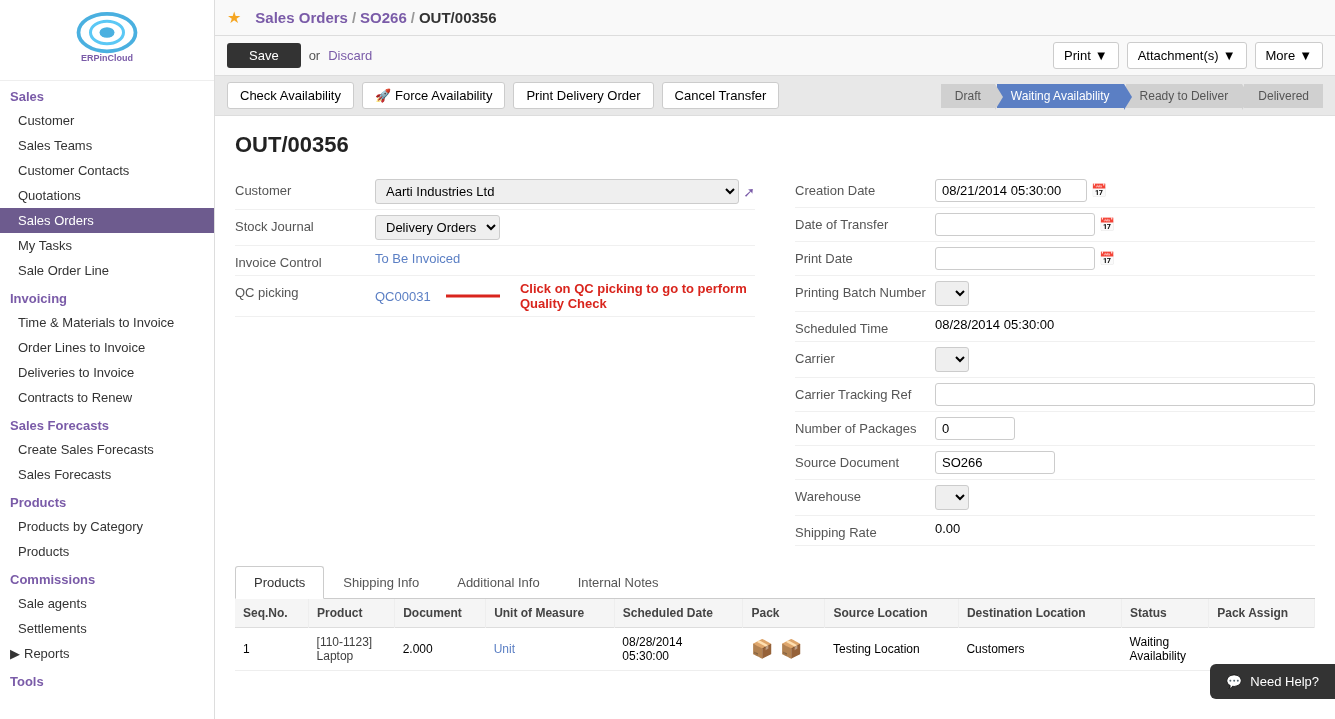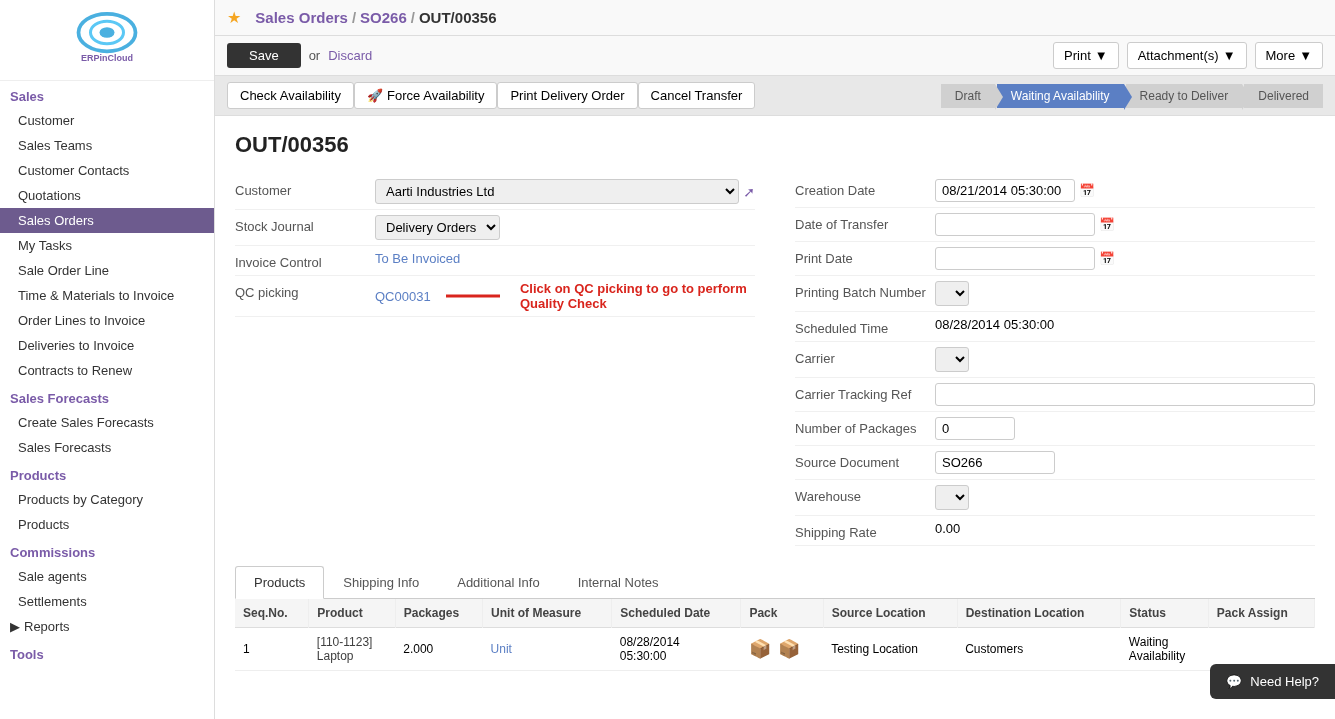--- a/index.html
+++ b/index.html
@@ -121,20 +121,21 @@
     }
     .spacer { flex: 1; }
 
     
     .workflow-bar {
       background: #e8e8e8;
       border-bottom: 1px solid #ddd;
       padding: 6px 12px;
       display: flex;
       align-items: center;
+      gap: 8px;
     }
     .btn-workflow {
       background: #fff;
       border: 1px solid #ccc;
       padding: 5px 12px;
       border-radius: 3px;
       cursor: pointer;
       font-size: 13px;
     }
     .btn-force {
@@ -343,20 +344,21 @@
     <div class="sidebar-item">Customer</div>
     <div class="sidebar-item">Sales Teams</div>
     <div class="sidebar-item">Customer Contacts</div>
     <div class="sidebar-item">Quotations</div>
     <div class="sidebar-item active">Sales Orders</div>
     <div class="sidebar-item">My Tasks</div>
     <div class="sidebar-item">Sale Order Line</div>
   </div>
 
   <div>
+    <div class="sidebar-section-label">Invoicing</div>
     <div class="sidebar-item">Time &amp; Materials to Invoice</div>
     <div class="sidebar-item">Order Lines to Invoice</div>
     <div class="sidebar-item">Deliveries to Invoice</div>
     <div class="sidebar-item">Contracts to Renew</div>
   </div>
 
   <div>
     <div class="sidebar-section-label">Sales Forecasts</div>
     <div class="sidebar-item">Create Sales Forecasts</div>
     <div class="sidebar-item">Sales Forecasts</div>
@@ -482,21 +484,21 @@
             </div>
           </div>
         </div>
       </div>
 
       <div>
         <div class="form-row">
           <div class="form-label">Creation Date</div>
           <div class="form-value">
             <div class="form-select-wrap">
-              <input class="form-input" type="text" style="width: 140px;" value="08/21/2014 05:30:00">
+              <input class="form-input" type="text" style="width: 152px;" value="08/21/2014 05:30:00">
               <span style="cursor:pointer;">📅</span>
             </div>
           </div>
         </div>
         <div class="form-row">
           <div class="form-label">Date of Transfer</div>
           <div class="form-value">
             <div class="form-select-wrap">
               <input class="form-input" type="text" style="width: 160px;">
               <span style="cursor:pointer;">📅</span>
@@ -565,21 +567,21 @@
       <div class="tab">Additional Info</div>
       <div class="tab">Internal Notes</div>
     </div>
 
     <div class="table-area">
       <table>
         <thead>
           <tr>
             <th>Seq.No.</th>
             <th>Product</th>
-            <th>Packages</th>
+            <th>Document</th>
             <th>Unit of Measure</th>
             <th>Scheduled Date</th>
             <th>Pack</th>
             <th>Source Location</th>
             <th>Destination Location</th>
             <th>Status</th>
             <th>Pack Assign</th>
           </tr>
         </thead>
         <tbody>

